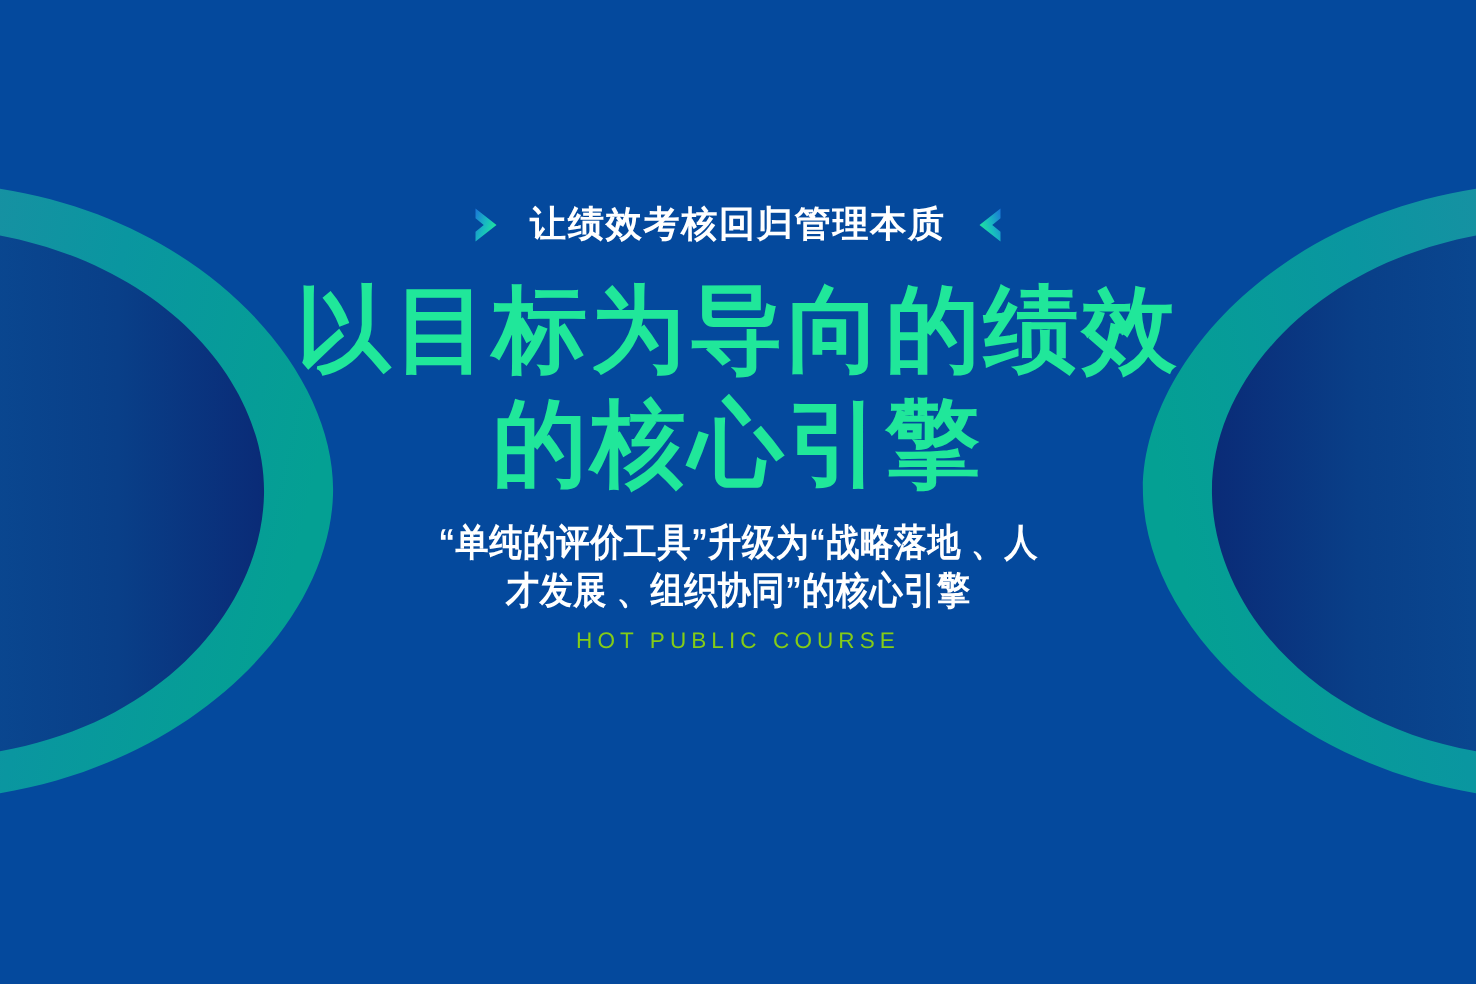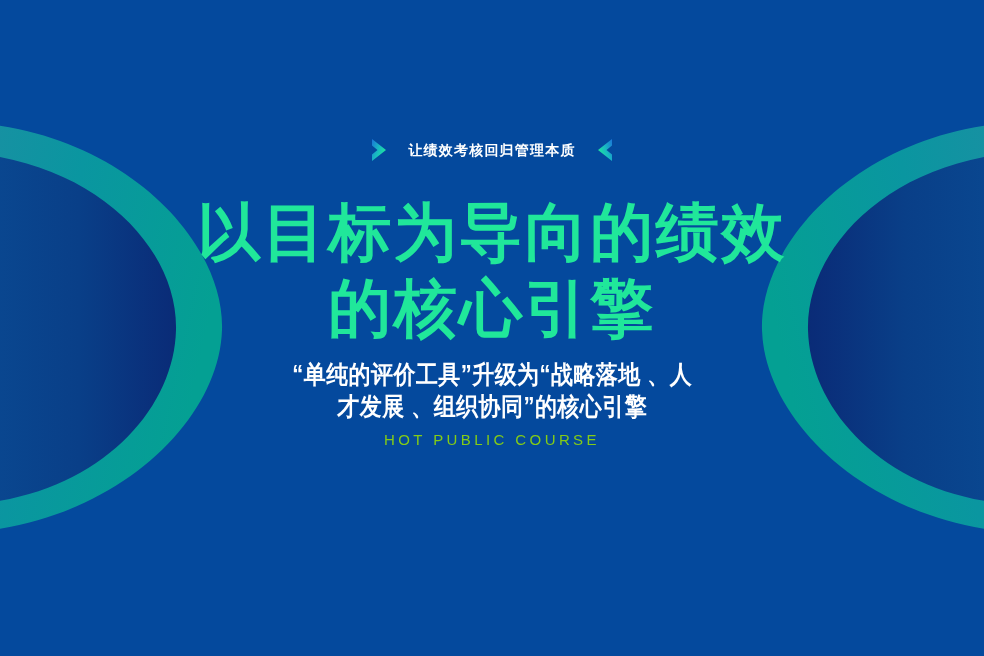--- a/index.html
+++ b/index.html
@@ -43,35 +43,35 @@
   .kicker-row {
     margin-top: 133px;
     height: 34px;
     display: flex;
     align-items: center;
     justify-content: center;
     gap: 17px;
   }
   .kicker-text {
     color: #ffffff;
-    font-size: 14px;
+    font-size: 24px;
     font-weight: 700;
     letter-spacing: 1.2px;
     line-height: 1;
     white-space: nowrap;
   }
   .chev {
     width: 22px;
     height: 26px;
     display: block;
   }
 
   
   .headline {
-    margin-top: 27px;
+    margin-top: 15px;
     display: flex;
     flex-direction: column;
     align-items: center;
   }
   .headline-line {
     color: #20e79a;
     font-size: 63px;
     font-weight: 700;
     line-height: 76px;
     letter-spacing: 2.5px;

